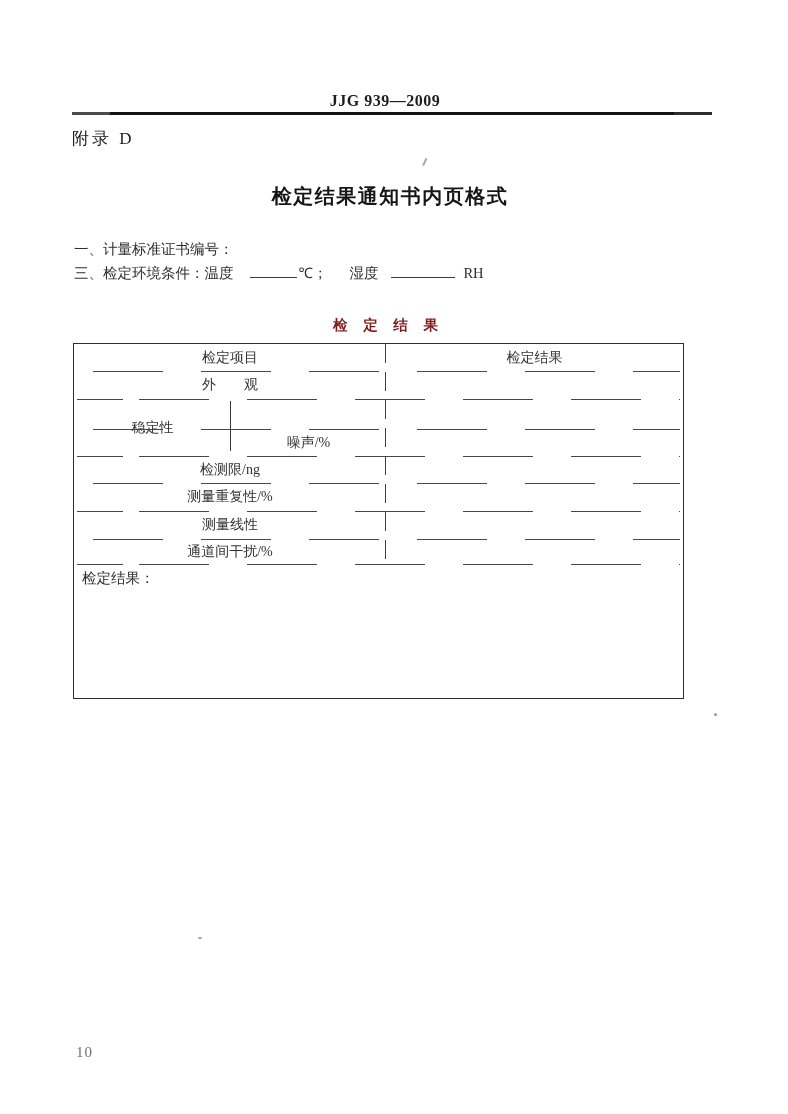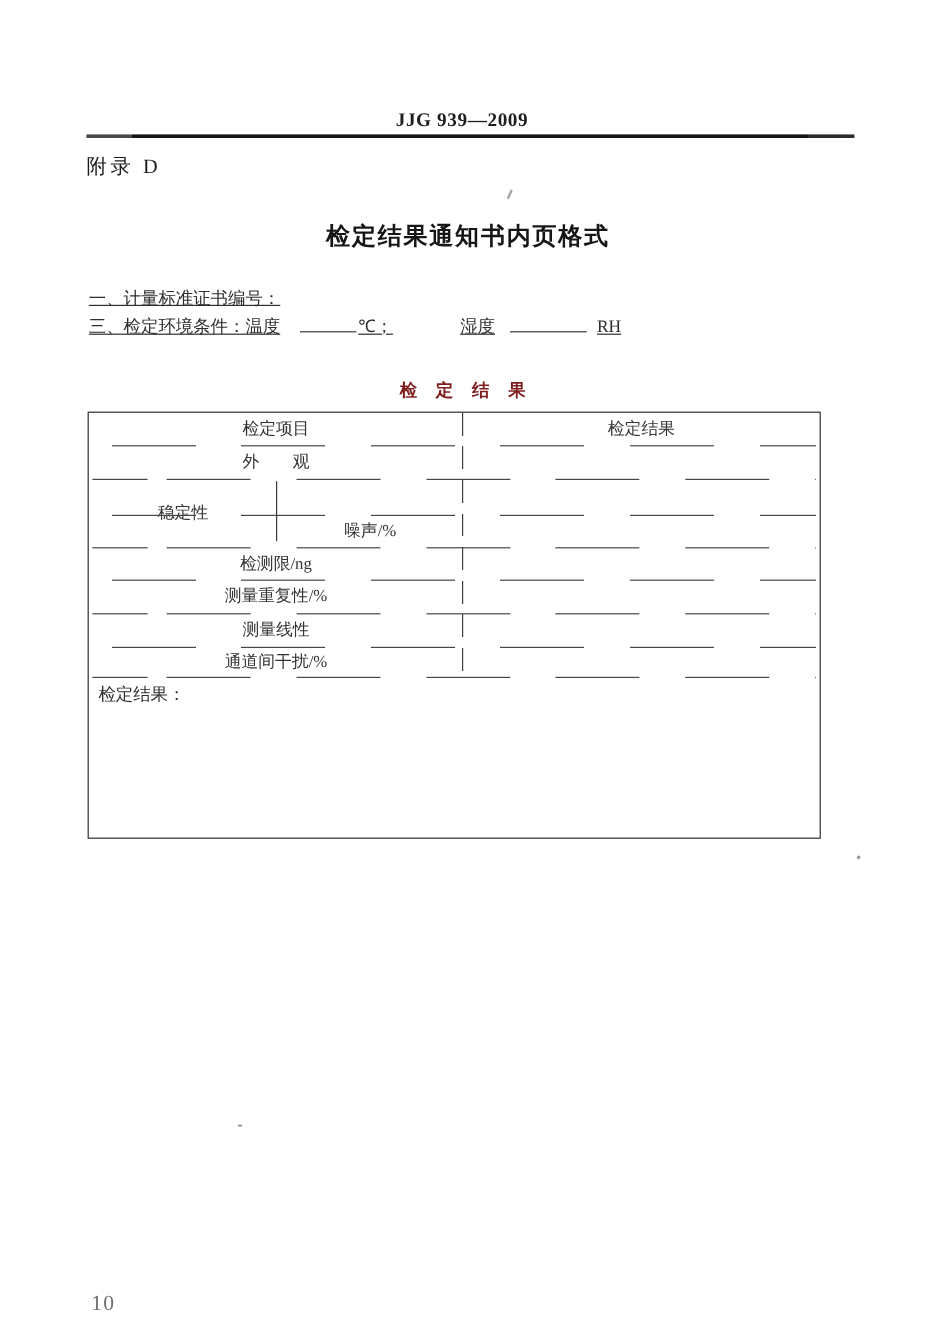--- a/index.html
+++ b/index.html
@@ -41,28 +41,28 @@
     text-align:center; transform:translateX(-4px);
     font-size:20px; font-weight:bold; letter-spacing:1.5px; color:#161616;
   }
 
   
   .preamble {
     position:absolute; top:238px; left:74px;
     font-size:14.5px; line-height:23.5px; color:#2e2e2e;
     white-space:nowrap;
   }
-  .preamble .ln { height:23.5px;text-decoration:underline; }
+  .preamble .ln { height:23.5px; }
   .blank {
     display:inline-block; height:13px;
     border-bottom:1.2px solid #3a3a3a; vertical-align:baseline;
   }
   .b1 { width:47px; margin-left:16px; margin-right:2px; }
   .b2 { width:64px; margin-left:13px; margin-right:8px; }
-  .hum { margin-left:56px; }
+  .hum { margin-left:22px; }
 
   
   .table-caption {
     position:absolute; top:316px; left:73px; width:611px;
     text-align:center; transform:translateX(10px);
     font-size:14.5px; font-weight:bold; letter-spacing:6px; color:#7f1d1d;
   }
   .vtable {
     position:absolute; top:343px; left:73px; width:611px; height:356px;
     border:1.6px solid #2e2e2e; box-sizing:border-box;
@@ -108,21 +108,21 @@
     background-image:repeating-linear-gradient(180deg,
       #3f3f3f 0 19px, transparent 19px 28px);
   }
   .vl-stab {
     position:absolute; left:156px; top:57px; width:1.4px; height:50px;
     background:#3a3a3a;
   }
 
   .page-num {
     position:absolute; top:1044px; left:76px;
-    font-size:18px; letter-spacing:1px; color:#6f6f6f;margin-top:32px;
+    font-size:15px; letter-spacing:1px; color:#6f6f6f;
   }
 </style>
 </head>
 <body>
 
 <div class="page">
 
   <div class="doc-code">JJG 939—2009</div>
 
   <div class="head-rule"></div>

